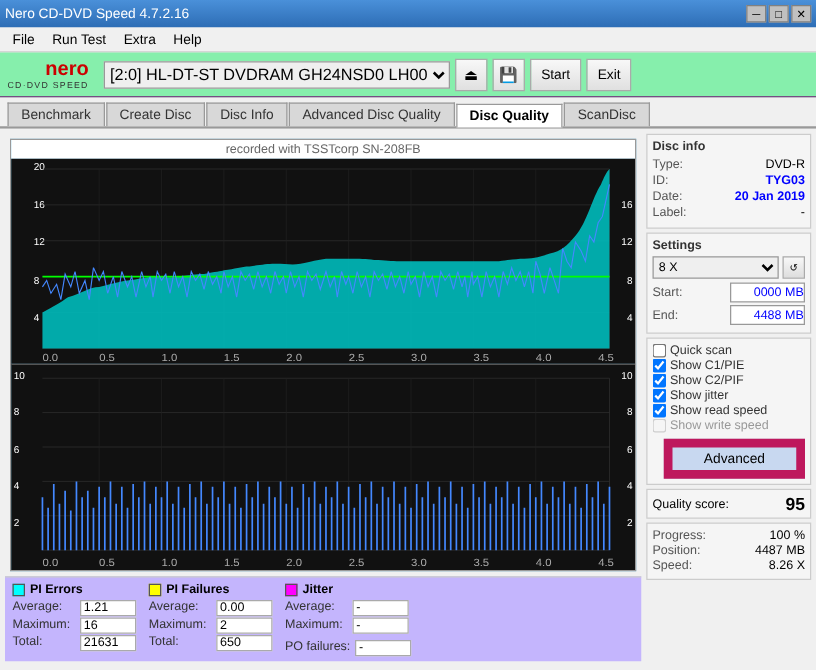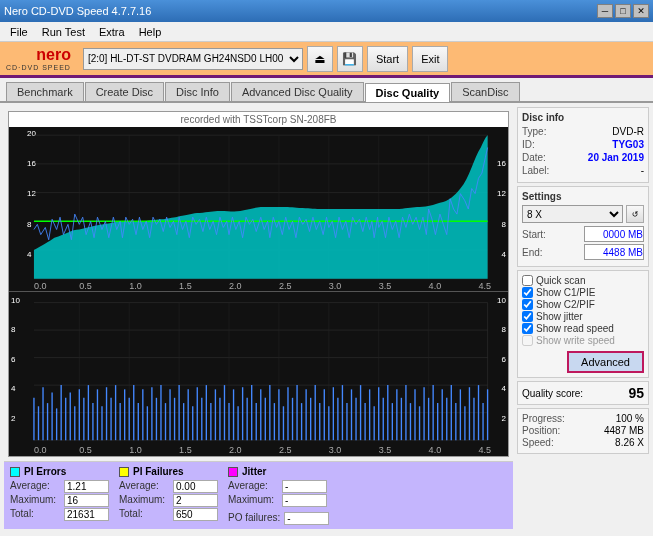--- a/index.html
+++ b/index.html
@@ -58,41 +58,41 @@
       gap: 2px;
     }
     .menu-item {
       padding: 2px 6px;
       cursor: pointer;
       font-size: 11px;
     }
 
     
     .toolbar {
-      background: #fdba74;
+      background: #86efac;
       height: 36px;
       display: flex;
       align-items: center;
       padding: 2px 6px;
       gap: 4px;
-      border-bottom: 3px solid #701a75;
+      border-bottom: 1px solid #701a75;
     }
     .nero-logo {
       display: flex;
       align-items: center;
       margin-right: 8px;
     }
     .nero-logo-text {
       font-size: 16px;
       font-weight: bold;
       color: #cc0000;
     }
     .drive-select {
       height: 22px;
-      font-size: 10px;
+      font-size: 13px;
       min-width: 220px;
       border: 1px solid #999;
     }
     .toolbar-btn {
       height: 26px;
       padding: 2px 8px;
       font-size: 11px;
       background: linear-gradient(to bottom, #f8f8f8, #e0e0e0);
       border: 1px solid #aaa;
       cursor: pointer;
@@ -319,22 +319,22 @@
       align-items: center;
       gap: 3px;
       margin-bottom: 1px;
     }
     .cb { width: 11px; height: 11px; cursor: pointer; }
     .cb-label { font-size: 10px; color: #333; }
     .cb-disabled .cb-label { color: #999; }
 
     .advanced-btn {
       background: #c8d8f0;
-      border: 2px solid #be185d;
-      padding: 3px 12px;
+      border: 7px solid #be185d;
+      padding: 3px 25px;
       font-size: 11px;
       cursor: pointer;
       align-self: flex-end;
       margin-top: 2px;
     }
 
     .quality-score-row {
       display: flex;
       justify-content: space-between;
       align-items: center;
@@ -355,21 +355,21 @@
       top: 0; left: 0;
       width: 100%;
       height: 100%;
     }
   </style>
 </head>
 <body>
 
 <div class="title-bar">
   <div class="title-bar-left">
-    <span>Nero CD-DVD Speed 4.7.7.16</span>
+    <span>Nero CD-DVD Speed 4.7.2.16</span>
   </div>
   <div class="title-bar-controls">
     <div class="title-btn">─</div>
     <div class="title-btn">□</div>
     <div class="title-btn">✕</div>
   </div>
 </div>
 
 <div class="menu-bar">
   <div class="menu-item">File</div>

